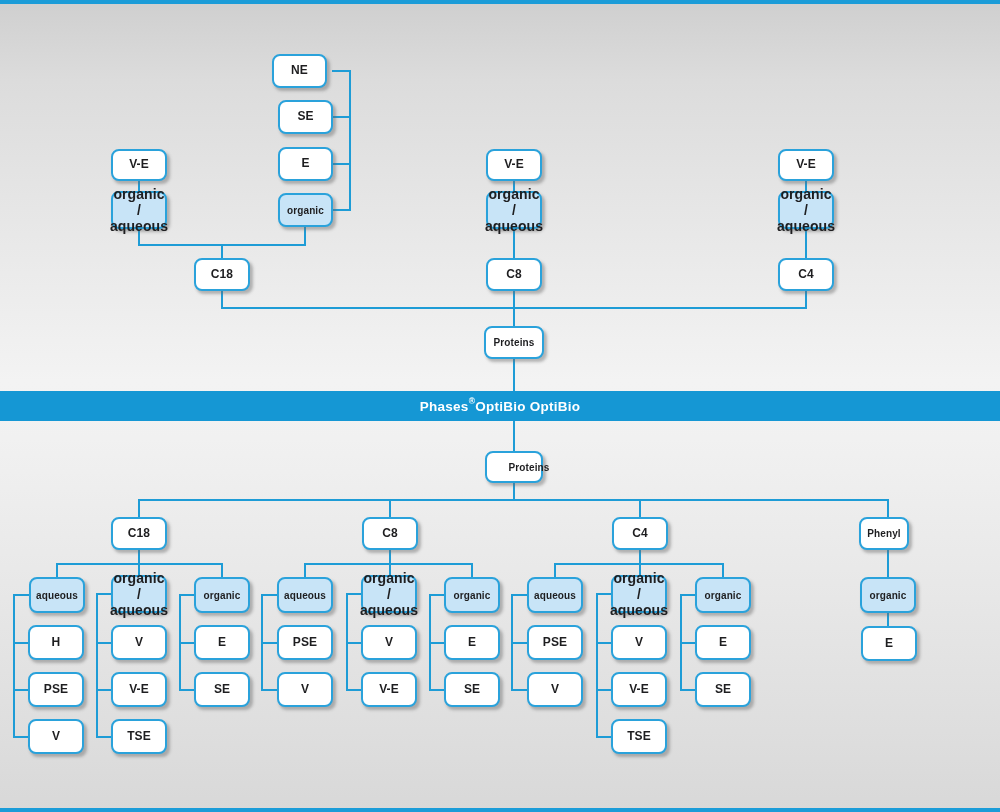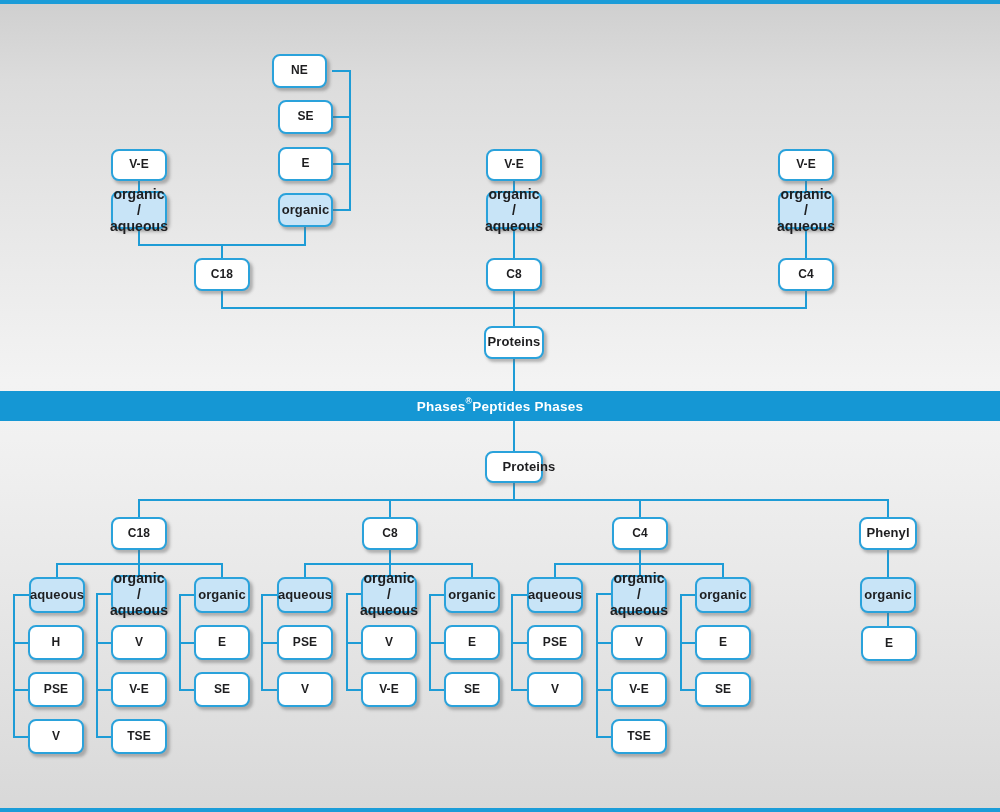--- a/index.html
+++ b/index.html
@@ -17,21 +17,21 @@
     position:absolute;box-sizing:border-box;
     border:2px solid var(--border,#2aa2db);
     border-radius:8px;background:#fff;
     display:flex;align-items:center;justify-content:center;
     text-align:center;font-weight:bold;color:var(--text,#1e1e20);
     box-shadow:2.5px 3px 3px rgba(105,105,105,0.45);
   }
   .node.blue{background:var(--bluefill,#c8e4f7);}
   .node .lbl{white-space:pre-line;line-height:1.1;font-size:12px;letter-spacing:.1px;}
   .node.fs11 .lbl{font-size:14px;line-height:1.15;}
-  .node.fs115 .lbl{font-size:13px;}
+  .node.fs115 .lbl{font-size:10px;}
   .banner{
     position:absolute;left:0;top:391px;width:1000px;height:30px;
     background:var(--banner,#1597d4);color:#fff;
     display:flex;align-items:center;justify-content:center;
     font-weight:bold;font-size:13.5px;letter-spacing:.25px;
   }
   .banner .reg{font-size:8.5px;vertical-align:super;line-height:1;align-self:flex-start;margin-top:6px;}
 </style>
 </head>
 <body>
@@ -139,21 +139,21 @@
     </div>
     <div class="node" style="left: 111px; top: 517px; width: 56px; height: 33px;">
       <span class="lbl">C18</span>
     </div>
     <div class="node" style="left: 362px; top: 517px; width: 56px; height: 33px;">
       <span class="lbl">C8</span>
     </div>
     <div class="node" style="left: 612px; top: 517px; width: 56px; height: 33px;">
       <span class="lbl">C4</span>
     </div>
-    <div class="node fs115" style="left: 859px; top: 517px; width: 58px; height: 33px;">
+    <div class="node fs115" style="left: 859px; top: 517px; width: 50px; height: 33px;">
       <span class="lbl">Phenyl</span>
     </div>
     <div class="node blue fs115" style="left: 29px; top: 577px; width: 56px; height: 36px;">
       <span class="lbl">aqueous</span>
     </div>
     <div class="node blue fs11" style="left: 111px; top: 575px; width: 56px; height: 38px;">
       <span class="lbl">organic /
 aqueous</span>
     </div>
     <div class="node blue fs115" style="left: 194px; top: 577px; width: 56px; height: 36px;">
@@ -246,16 +246,16 @@
       <span class="lbl">organic</span>
     </div>
     <div class="node" style="left: 861px; top: 626px; width: 56px; height: 35px;">
       <span class="lbl">E</span>
     </div>
   </div>
 
 <div class="banner">
   <span>Phases</span>
     <span class="reg">®</span>
-    <span> Peptides Phases</span>
+    <span> OptiBio OptiBio</span>
 </div>
 
 <div class="bar-bottom"></div>
 
 </body></html>

